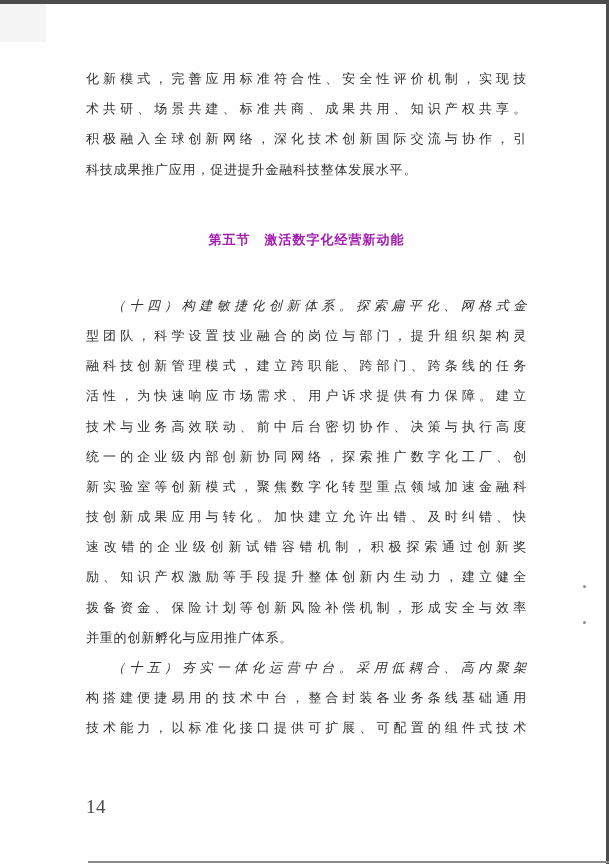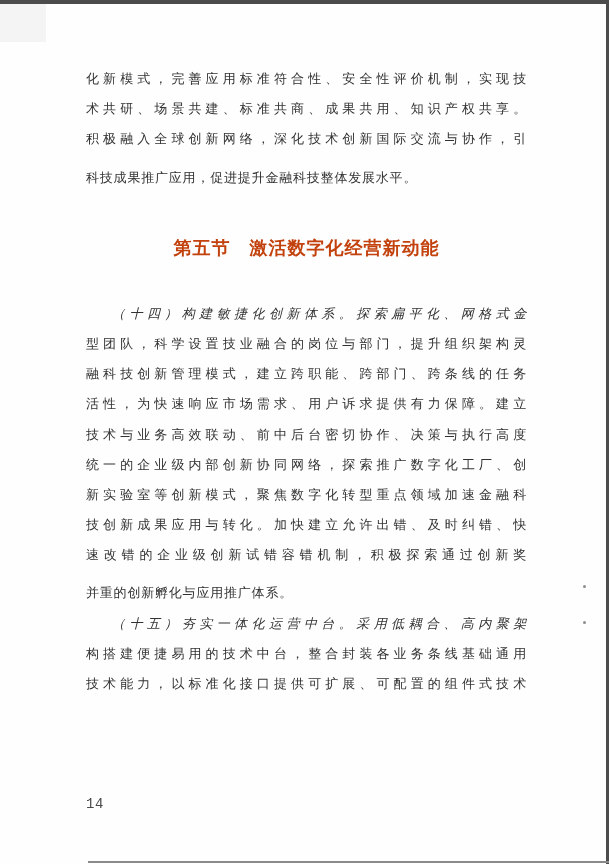--- a/index.html
+++ b/index.html
@@ -62,43 +62,41 @@
     height: 30.2px;
     text-align: justify;
     text-align-last: justify;
     text-justify: inter-character;
     white-space: nowrap;
     overflow: hidden;
   }
   .line.last {
     text-align: center;
     text-align-last: left;
-    margin-top: 8px;
   }
   .line.indent {
     text-indent: 2em;
     font-style: italic;
   }
   .heading {
     margin: 40px 0 36px 0;
-    font-size: 18px;
+    font-size: 13px;
     font-weight: bold;
     letter-spacing: 1px;
     line-height: 30px;
     text-align: center;
-    color: #c2410c;
+    color: #a21caf;
   }
   .pagenum {
     position: absolute;
     left: 86px;
     top: 796px;
-    font-size: 14px;
+    font-size: 19px;
     color: #4a4a4a;
     letter-spacing: 0.5px;
-    font-family: Liberation Mono, monospace;
   }
 </style>
 </head>
 <body>
 
 <div class="scan">
   <div class="edge-top"></div>
   <div class="edge-right"></div>
   <div class="edge-bottom"></div>
   <div class="corner-smudge"></div>
@@ -119,20 +117,22 @@
     <div class="para">
       <div class="line indent">（十四）构建敏捷化创新体系。探索扁平化、网格式金</div>
       <div class="line">型团队，科学设置技业融合的岗位与部门，提升组织架构灵</div>
       <div class="line">融科技创新管理模式，建立跨职能、跨部门、跨条线的任务</div>
       <div class="line">活性，为快速响应市场需求、用户诉求提供有力保障。建立</div>
       <div class="line">技术与业务高效联动、前中后台密切协作、决策与执行高度</div>
       <div class="line">统一的企业级内部创新协同网络，探索推广数字化工厂、创</div>
       <div class="line">新实验室等创新模式，聚焦数字化转型重点领域加速金融科</div>
       <div class="line">技创新成果应用与转化。加快建立允许出错、及时纠错、快</div>
       <div class="line">速改错的企业级创新试错容错机制，积极探索通过创新奖</div>
+      <div class="line">励、知识产权激励等手段提升整体创新内生动力，建立健全</div>
+      <div class="line">拨备资金、保险计划等创新风险补偿机制，形成安全与效率</div>
       <div class="line last">并重的创新孵化与应用推广体系。</div>
     </div>
 
     <div class="para">
       <div class="line indent">（十五）夯实一体化运营中台。采用低耦合、高内聚架</div>
       <div class="line">构搭建便捷易用的技术中台，整合封装各业务条线基础通用</div>
       <div class="line">技术能力，以标准化接口提供可扩展、可配置的组件式技术</div>
     </div>
 
   </div>

